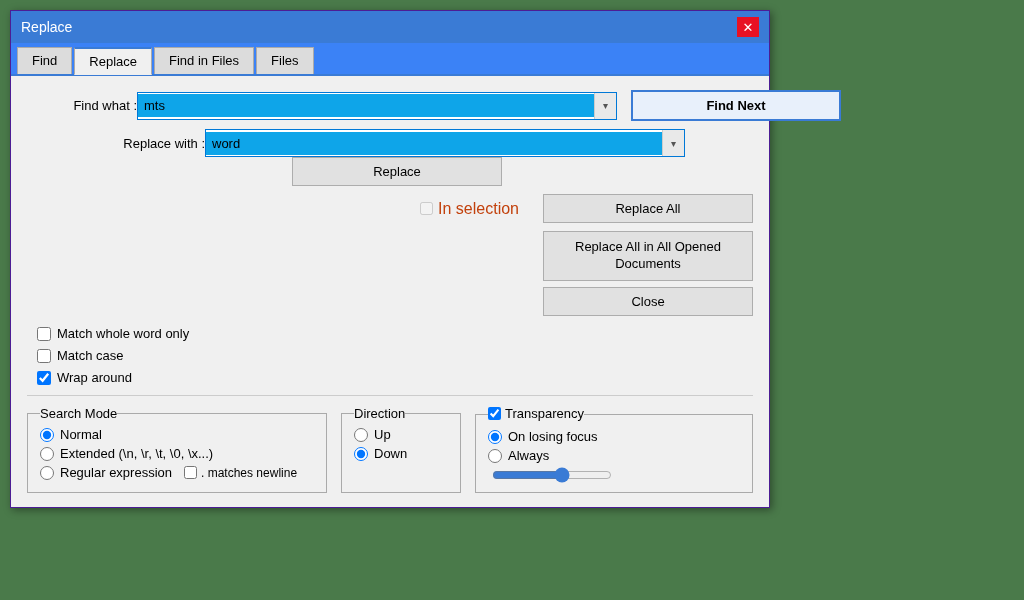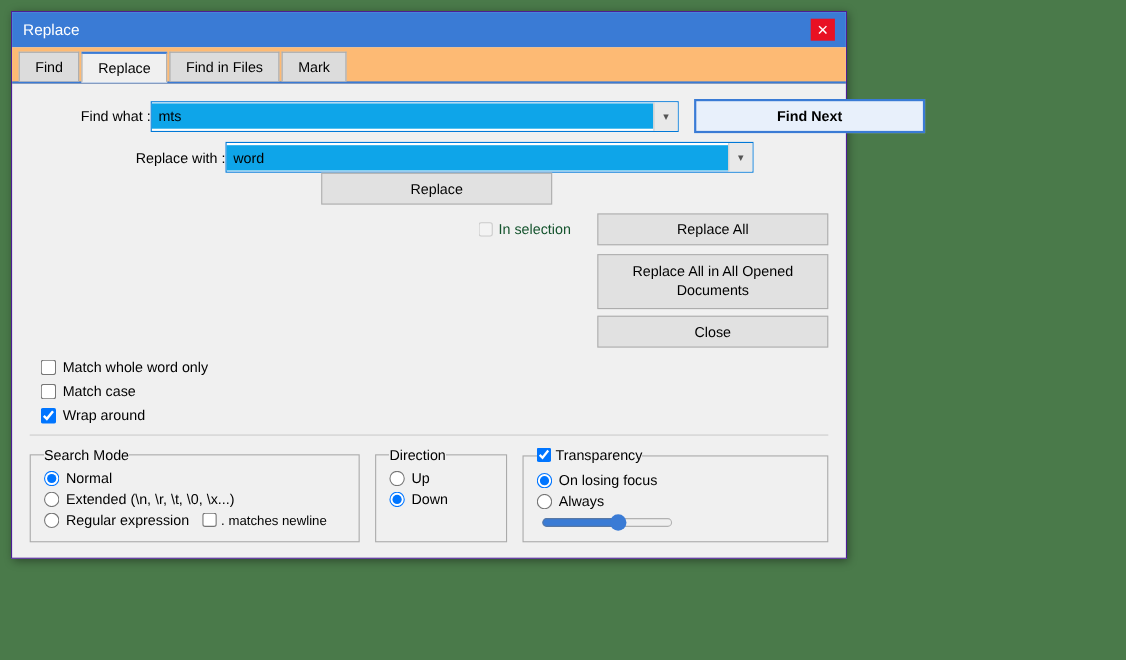--- a/index.html
+++ b/index.html
@@ -37,21 +37,21 @@
       color: white;
       width: 22px;
       height: 20px;
       font-size: 13px;
       cursor: pointer;
       display: flex;
       align-items: center;
       justify-content: center;
     }
     .tabs {
-      background: #fdba74;
+      background: #3b82f6;
       display: flex;
       border-bottom: 2px solid #3a7bd5;
       padding: 4px 6px 0 6px;
       gap: 2px;
     }
     .tab {
       padding: 5px 14px;
       cursor: pointer;
       background: #dcdcdc;
       border: 1px solid #aaa;
@@ -179,21 +179,21 @@
 
   <div class="title-bar">
     <span>Replace</span>
     <button class="title-bar-close">✕</button>
   </div>
 
   <div class="tabs">
     <div class="tab">Find</div>
     <div class="tab active">Replace</div>
     <div class="tab">Find in Files</div>
-    <div class="tab">Mark</div>
+    <div class="tab">Files</div>
   </div>
 
   <div class="content">
 
     <div style="display:flex; align-items:center; margin-bottom:8px;">
       <div style="display:flex; align-items:center; flex:1;">
         <span class="label">Find what :</span>
         <div class="input-combo">
           <input type="text" value="mts" style="">
           <div class="combo-arrow">▾</div>
@@ -214,21 +214,21 @@
       </div>
       <div class="buttons-col">
         <button class="btn">Replace</button>
       </div>
     </div>
 
     <div style="display:flex; align-items:center; margin-bottom:8px;">
       <div style="flex:1; display:flex; justify-content:flex-end; padding-right:0; width:590px;">
         <div style="display:flex; align-items:center; gap:5px; padding-right:10px;">
           <input type="checkbox" disabled="" style="">
-          <span style="color:#14532d; font-size:13px;">In selection</span>
+          <span style="color:#c2410c; font-size:16px;">In selection</span>
         </div>
       </div>
       <div class="buttons-col">
         <button class="btn">Replace All</button>
       </div>
     </div>
 
     <div style="display:flex; align-items:flex-start; margin-bottom:8px;">
       <div style="flex:1;"></div>
       <div class="buttons-col">

